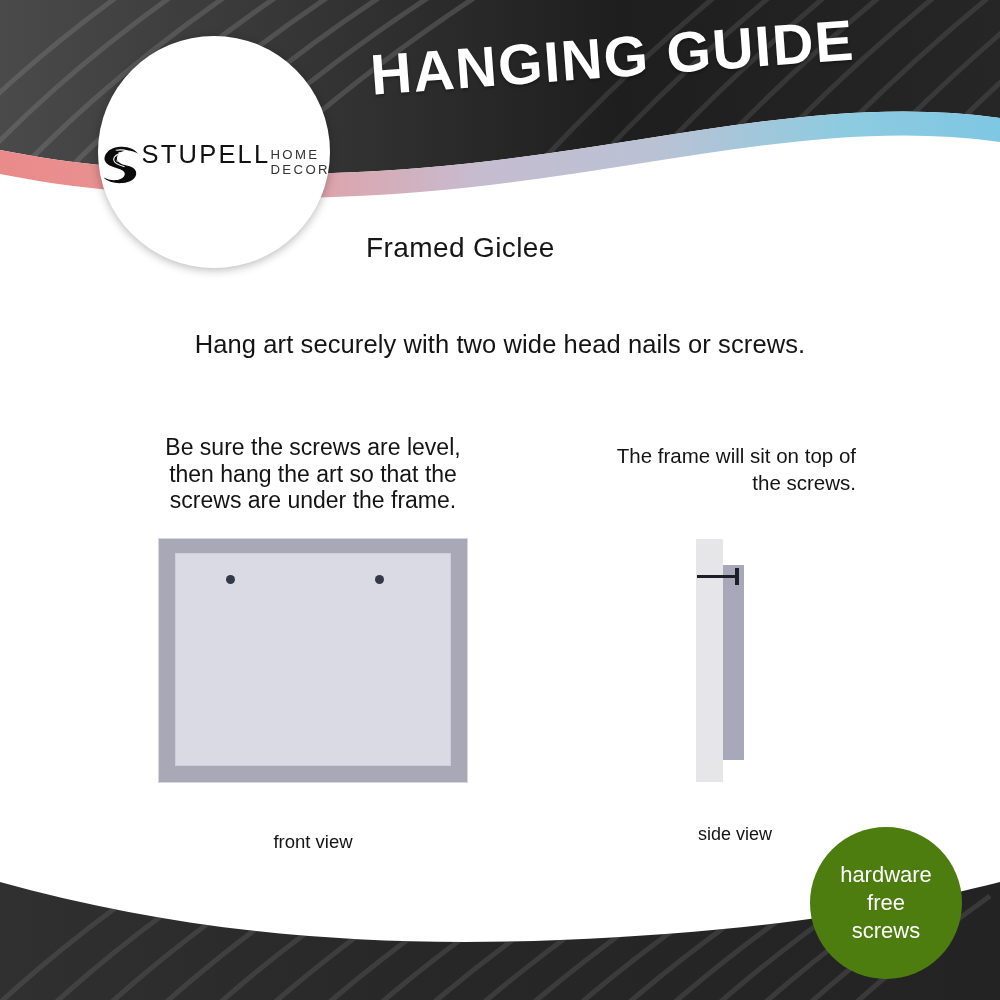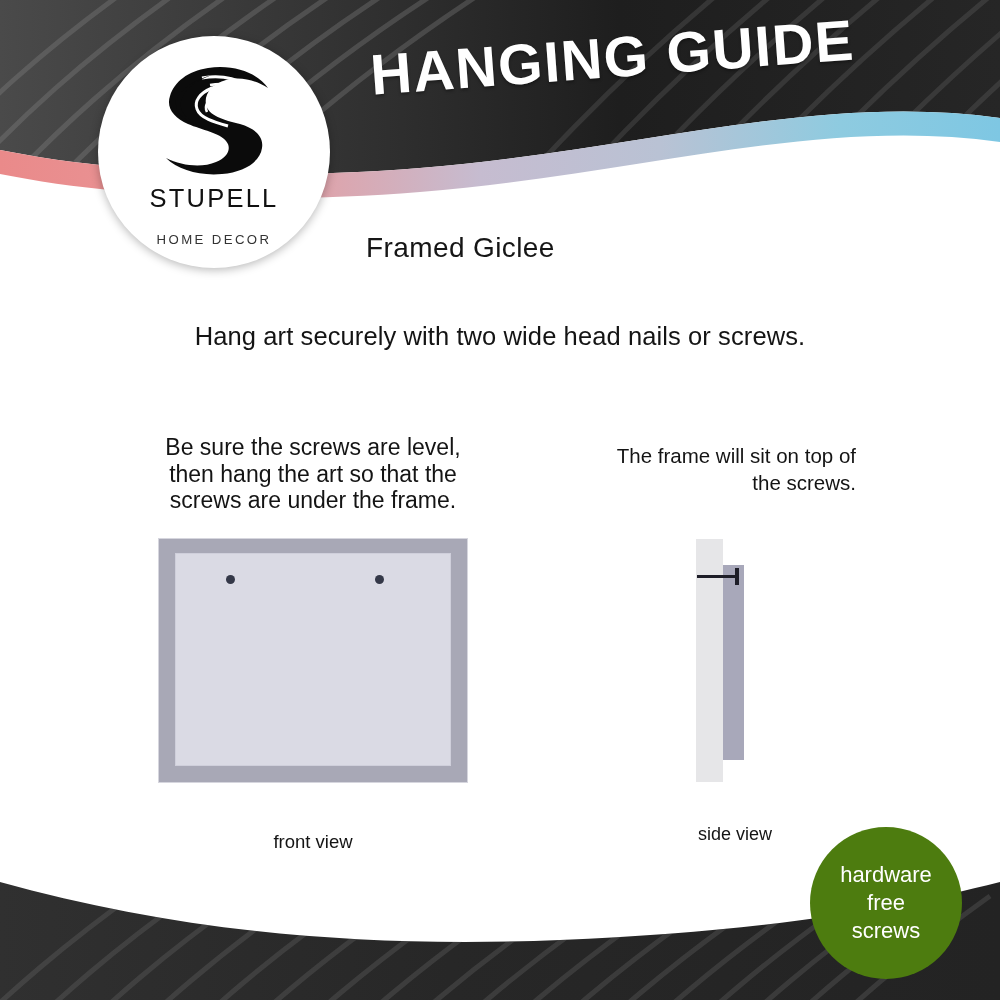--- a/index.html
+++ b/index.html
@@ -47,21 +47,20 @@
   .logo-badge {
     position: absolute;
     left: 98px;
     top: 36px;
     width: 232px;
     height: 232px;
     border-radius: 50%;
     background: #ffffff;
     box-shadow: 0 2px 10px rgba(0,0,0,0.28);
     display: flex;
-    flex-direction: column;
     align-items: center;
     justify-content: flex-start;
     z-index: 6;
   }
   .logo-mark {
     margin-top: 26px;
     width: 128px;
     height: 118px;
   }
   .logo-name {
@@ -102,21 +101,21 @@
     top: 232px;
     font-size: 28px;
     font-weight: 300;
     color: #161616;
     letter-spacing: 0.4px;
     white-space: nowrap;
   }
   .intro-line {
     position: absolute;
     left: 500px;
-    top: 322px;
+    top: 330px;
     transform: translateX(-50%);
     font-size: 25.5px;
     font-weight: 400;
     color: #141414;
     white-space: nowrap;
     letter-spacing: 0.1px;
   }
 
   
   .panel-left-caption {

